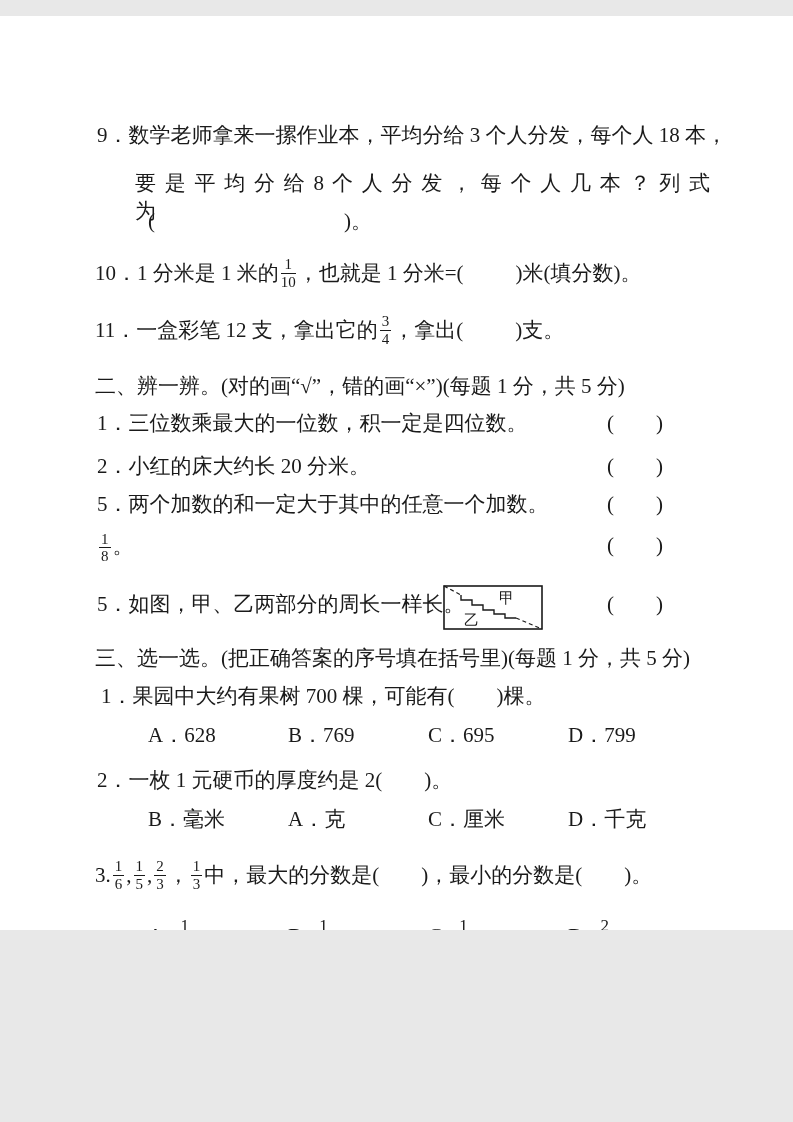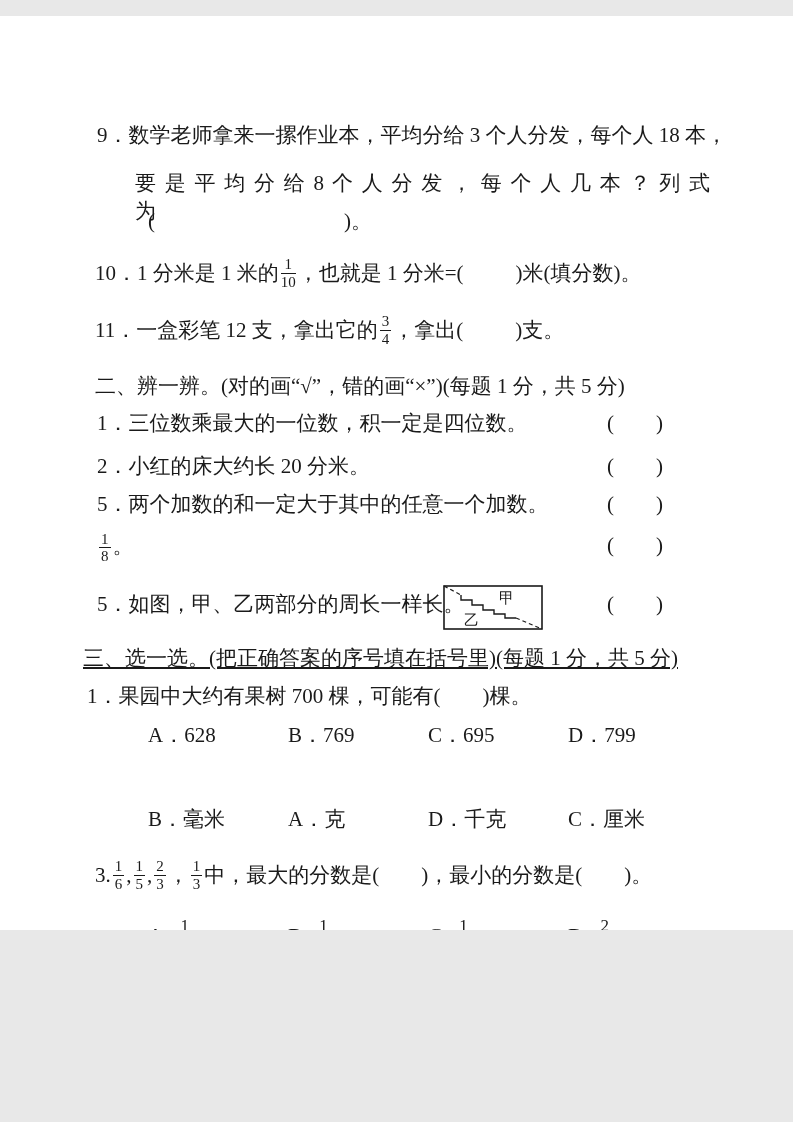--- a/index.html
+++ b/index.html
@@ -90,37 +90,38 @@
 
   <svg style="position:absolute; left:443px; top:569px;" width="100" height="45" viewBox="0 0 100 45">
     <rect x="1" y="1" width="98" height="43" fill="none" stroke="#1a1a1a" stroke-width="1.6"></rect>
     <path d="M1,1 L18,10" fill="none" stroke="#1a1a1a" stroke-width="1.2" stroke-dasharray="4,3"></path>
     <path d="M18,10 V15 H29 V20 H40 V25 H51 V29 H62 V33 H73" fill="none" stroke="#1a1a1a" stroke-width="1.4"></path>
     <path d="M73,33 L99,44" fill="none" stroke="#1a1a1a" stroke-width="1.2" stroke-dasharray="4,3"></path>
     <text x="56" y="18" font-size="15" fill="#1a1a1a">甲</text>
     <text x="21" y="40" font-size="15" fill="#1a1a1a">乙</text>
   </svg>
 
-  <div class="line" style="left:83px; top:628px;text-decoration:underline;">三、选一选。(把正确答案的序号填在括号里)(每题 1 分，共 5 分)</div>
+  <div class="line" style="left:95px; top:628px;">三、选一选。(把正确答案的序号填在括号里)(每题 1 分，共 5 分)</div>
 
-  <div class="line" style="left:87px; top:666px;text-align:right;">1．果园中大约有果树 700 棵，可能有(　　)棵。</div>
+  <div class="line" style="left:101px; top:666px;text-align:right;">1．果园中大约有果树 700 棵，可能有(　　)棵。</div>
 
   <div class="opts-row" style="top:705px;">
       <span class="opt">A．628</span>
       <span class="opt">B．769</span>
       <span class="opt">C．695</span>
       <span class="opt">D．799</span>
     </div>
 
+  <div class="line" style="left:97px; top:750px;">2．一枚 1 元硬币的厚度约是 2(　　)。</div>
 
   <div class="opts-row" style="top:789px;">
       <span class="opt">B．毫米</span>
       <span class="opt">A．克</span>
+      <span class="opt">C．厘米</span>
       <span class="opt">D．千克</span>
-      <span class="opt">C．厘米</span>
     </div>
 
   <div class="row" style="left:95px; top:833px; height:52px;"><span>3.</span><span class="frac"><span class="num">1</span><span class="den">6</span></span><span>,</span><span class="frac"><span class="num">1</span><span class="den">5</span></span><span>,</span><span class="frac"><span class="num">2</span><span class="den">3</span></span><span>，</span><span class="frac"><span class="num">1</span><span class="den">3</span></span><span>中，最大的分数是(</span><span class="gap" style="width: 42px;"></span><span>)，最小的分数是(</span><span class="gap" style="width: 42px;"></span><span>)。</span></div>
 
   <div class="opts-row big-frac" style="top:894px; height:52px;">
       <span class="opt"><span class="olabel">A.</span><span class="frac"><span class="num">1</span><span class="den">6</span></span></span>
       <span class="opt"><span class="olabel">B.</span><span class="frac"><span class="num">1</span><span class="den">5</span></span></span>
       <span class="opt"><span class="olabel">C.</span><span class="frac"><span class="num">1</span><span class="den">3</span></span></span>
       <span class="opt"><span class="olabel">D.</span><span class="frac"><span class="num">2</span><span class="den">3</span></span></span>
     </div>

